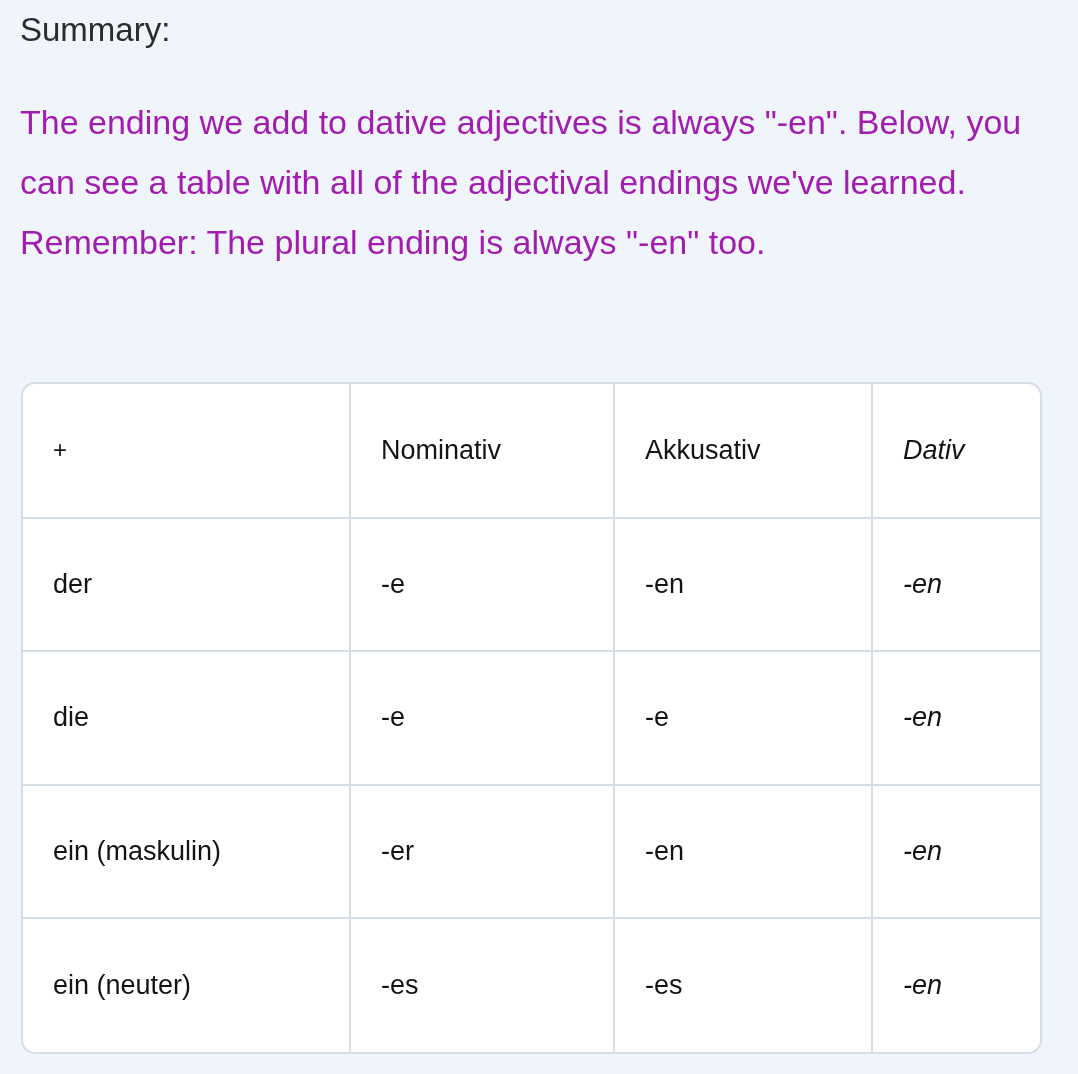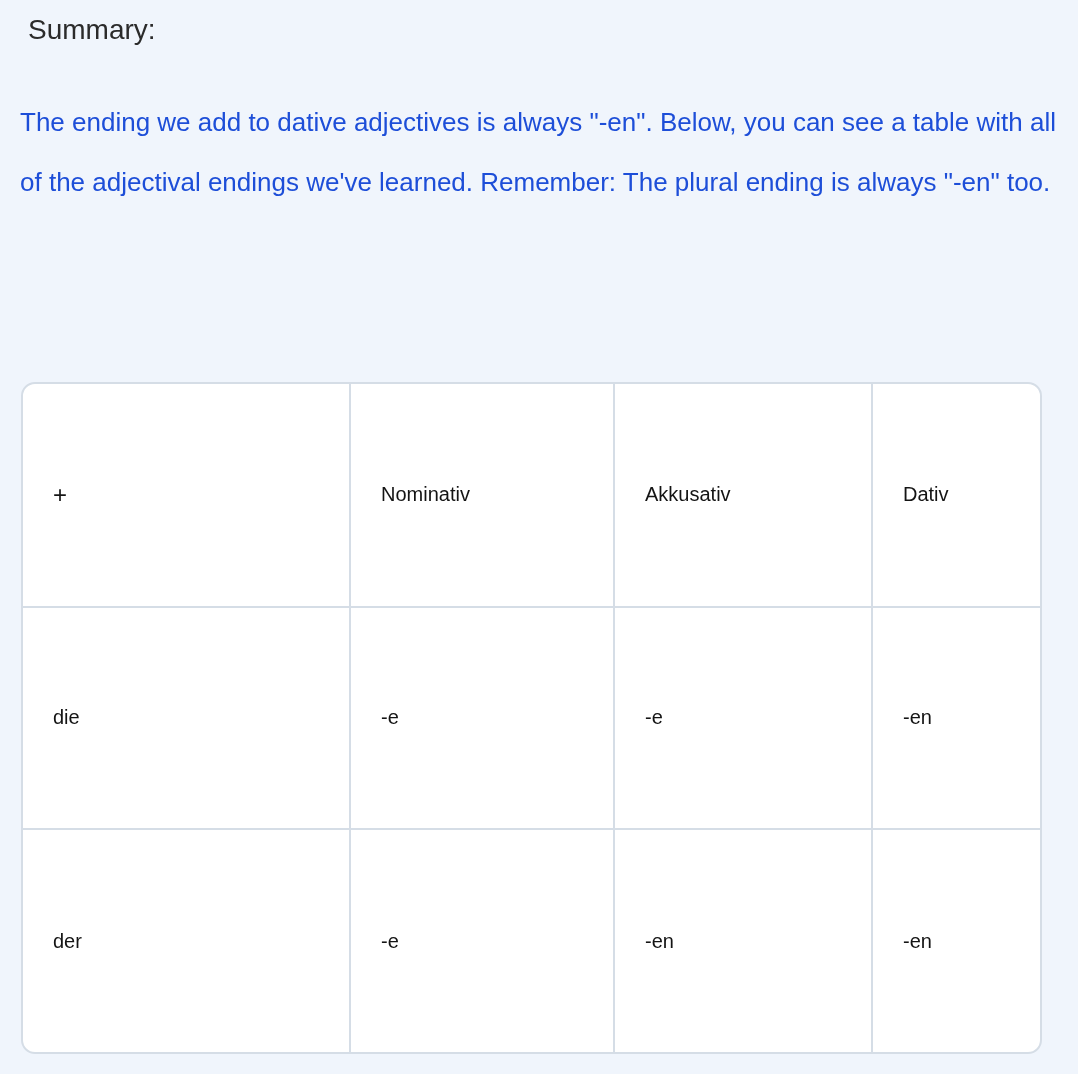--- a/index.html
+++ b/index.html
@@ -10,34 +10,34 @@
       width: 1078px;
       height: 1074px;
       background: #f0f5fc;
       font-family: "Liberation Sans", "DejaVu Sans", sans-serif;
       color: #1a1a1a;
       overflow: hidden;
       position: relative;
     }
     .summary-label {
       position: absolute;
-      left: 28px;
+      left: 20px;
       top: 8px;
-      font-size: 28px;
+      font-size: 33px;
       color: #2b2b2b;
       line-height: 44px;
     }
     .paragraph {
       position: absolute;
       left: 20px;
       top: 92px;
       width: 1040px;
-      font-size: 26px;
+      font-size: 34px;
       line-height: 60px;
-      color: #1d4ed8;
+      color: #a21caf;
       margin: 0;
     }
     .table-wrap {
       position: absolute;
       left: 21px;
       top: 382px;
       width: 1021px;
       height: 672px;
       background: #ffffff;
       border: 2px solid #d5dde6;
@@ -48,30 +48,30 @@
     table {
       border-collapse: collapse;
       width: 100%;
       height: 100%;
       table-layout: fixed;
     }
     td, th {
       border: 2px solid #d5dde6;
       font-weight: normal;
       text-align: left;
-      font-size: 20px;
+      font-size: 27px;
       color: #141414;
       padding: 0 0 0 30px;
       height: 96px;
       box-sizing: border-box;
     }
     tr:first-child th { border-top: none; }
     tr:last-child td { border-bottom: none; }
     tr th:first-child, tr td:first-child { border-left: none; }
-    tr th:last-child, tr td:last-child { border-right: none; }
+    tr th:last-child, tr td:last-child { border-right: none; font-style: italic; }
     th.corner { font-size: 24px; }
     col.c1 { width: 327px; }
     col.c2 { width: 264px; }
     col.c3 { width: 258px; }
     col.c4 { width: auto; }
   </style>
 </head>
 <body>
 
 <div class="summary-label">Summary:</div>
@@ -87,26 +87,38 @@
         <col class="c4">
     </colgroup>
     <tbody>
         <tr>
       <th class="corner">+</th>
       <th>Nominativ</th>
       <th>Akkusativ</th>
       <th>Dativ</th>
     </tr>
     <tr>
+      <td>der</td>
+      <td>-e</td>
+      <td>-en</td>
+      <td>-en</td>
+    </tr>
+    <tr>
       <td>die</td>
       <td>-e</td>
       <td>-e</td>
       <td>-en</td>
     </tr>
     <tr>
-      <td>der</td>
-      <td>-e</td>
+      <td>ein (maskulin)</td>
+      <td>-er</td>
       <td>-en</td>
+      <td>-en</td>
+    </tr>
+    <tr>
+      <td>ein (neuter)</td>
+      <td>-es</td>
+      <td>-es</td>
       <td>-en</td>
     </tr>
   </tbody>
     </table>
 </div>
 
 </body></html>

